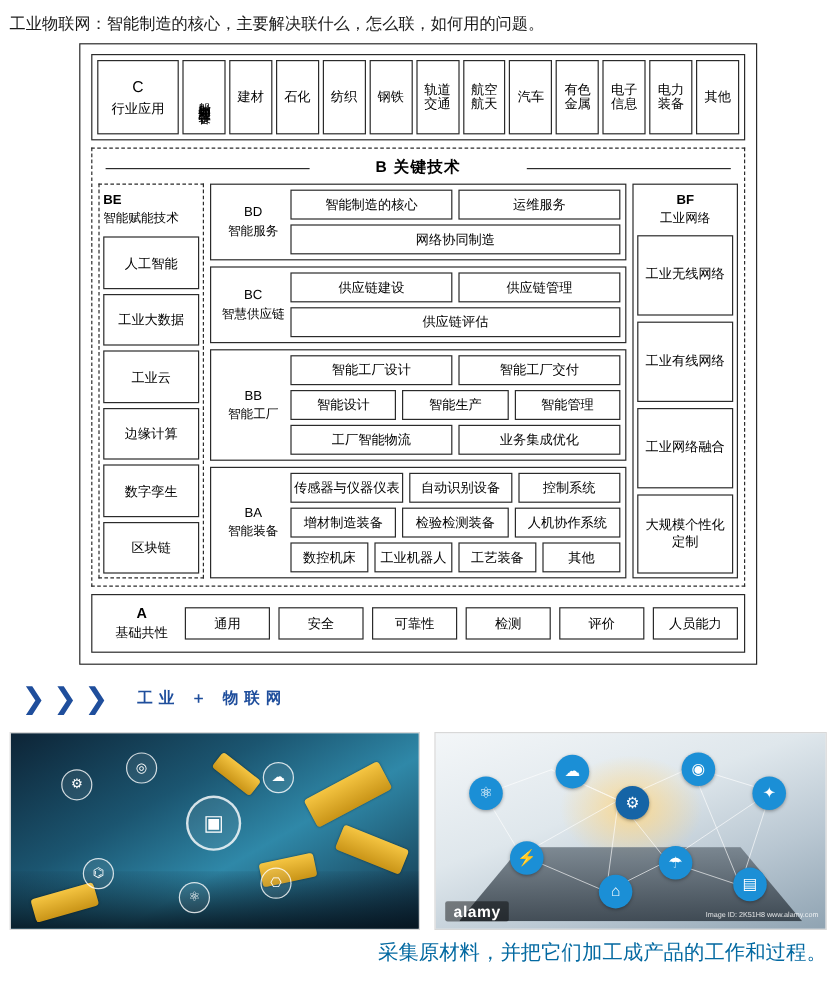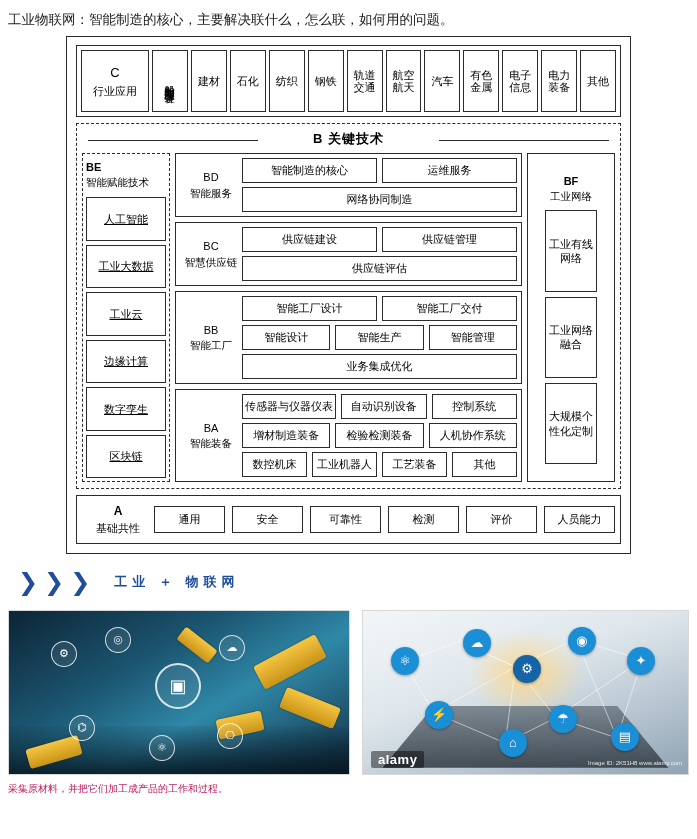--- a/index.html
+++ b/index.html
@@ -14,24 +14,25 @@
     position: relative;
     overflow: hidden;
   }
   .caption-top {
     font-size: 13.5px;
     color: #1a1a1a;
     padding: 10px 8px 6px 8px;
     line-height: 1.5;
   }
   .caption-bottom {
-    font-size: 10px;
-    color: #be185d;
+    font-size: 17px;
+    color: #0369a1;
     padding: 6px 8px 8px 8px;
     line-height: 1.5;
+    text-align: right;
   }
 
   
   .arch-wrap {
     margin: 0 auto;
     width: 565px;
     border: 1.5px solid #2b2b2b;
     padding: 8px 9px 9px 9px;
     background: #fff;
   }
@@ -118,21 +119,20 @@
   .be-head .code { font-weight: bold; font-size: 11px; }
   .be-item {
     border: 1px solid #2b2b2b;
     font-size: 11px;
     text-align: center;
     padding: 6px 2px;
     flex: 1 1 0;
     display: flex;
     align-items: center;
     justify-content: center;
-    text-decoration: underline;
   }
 
   .col-mid { flex: 1; display: flex; flex-direction: column; gap: 5px; }
   .mid-group {
     border: 1px solid #2b2b2b;
     display: flex;
     align-items: center;
     padding: 4px 4px;
   }
   .mid-label {
@@ -149,21 +149,21 @@
     font-size: 11px;
     text-align: center;
     padding: 4px 2px;
     flex: 1 1 0;
     white-space: nowrap;
   }
 
   .col-bf {
     flex: 0 0 88px;
     border: 1px solid #2b2b2b;
-    padding: 17px;
+    padding: 3px;
     display: flex;
     flex-direction: column;
     gap: 5px;
   }
   .bf-head {
     text-align: center;
     font-size: 10.5px;
     line-height: 1.35;
     padding: 3px 0 2px 0;
   }
@@ -417,20 +417,21 @@
             <div class="mid-row">
               <div class="chip">智能工厂设计</div>
               <div class="chip">智能工厂交付</div>
             </div>
             <div class="mid-row">
               <div class="chip">智能设计</div>
               <div class="chip">智能生产</div>
               <div class="chip">智能管理</div>
             </div>
             <div class="mid-row">
+              <div class="chip">工厂智能物流</div>
               <div class="chip">业务集成优化</div>
             </div>
           </div>
         </div>
 
         <div class="mid-group">
           <div class="mid-label">
             <span class="code">BA</span>
             <span>智能装备</span>
           </div>
@@ -454,20 +455,21 @@
           </div>
         </div>
 
       </div>
 
       <div class="col-bf">
         <div class="bf-head">
           <div class="code">BF</div>
           <div>工业网络</div>
         </div>
+        <div class="bf-item">工业无线网络</div>
         <div class="bf-item">工业有线网络</div>
         <div class="bf-item">工业网络融合</div>
         <div class="bf-item">大规模个性化定制</div>
       </div>
 
     </div>
   </div>
 
   <div class="layer-a">
     <div class="a-label">

